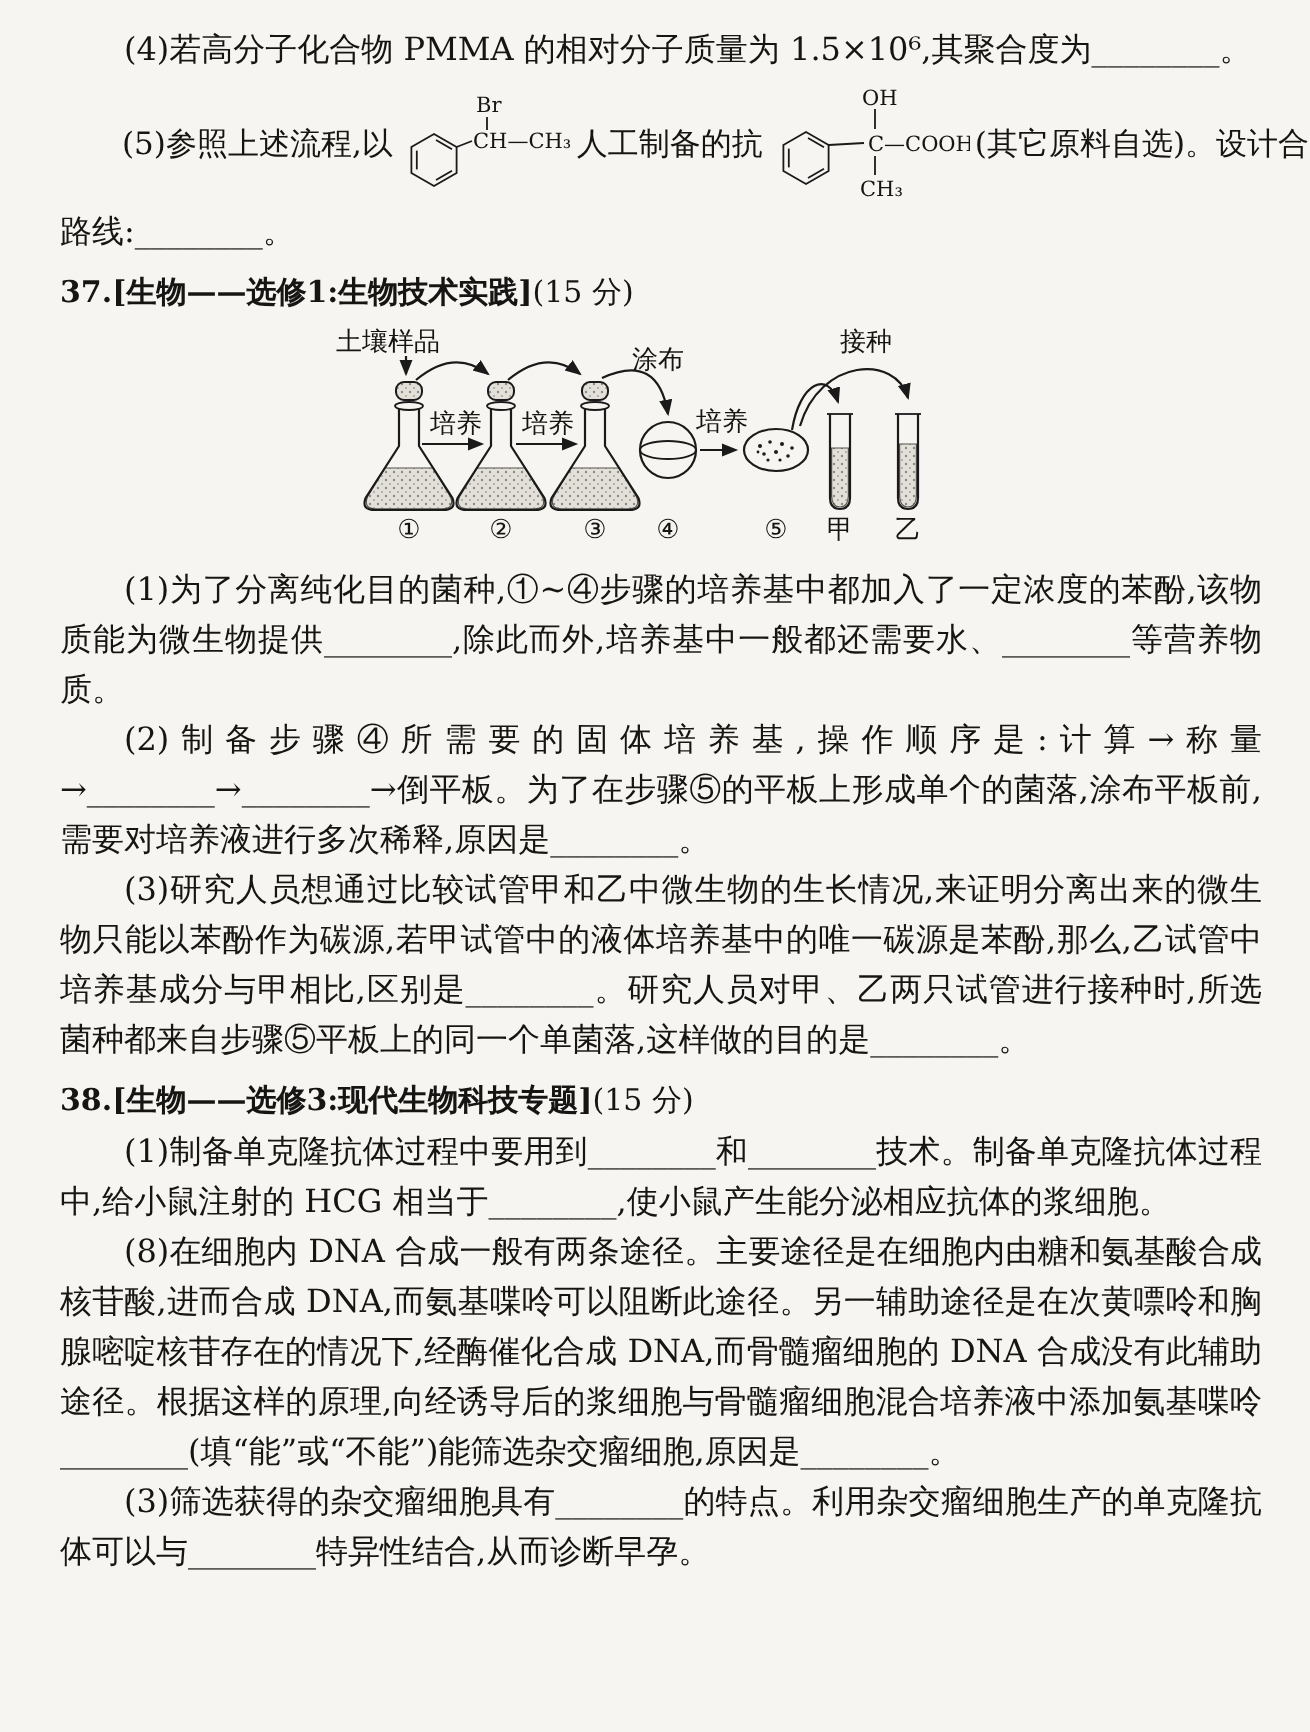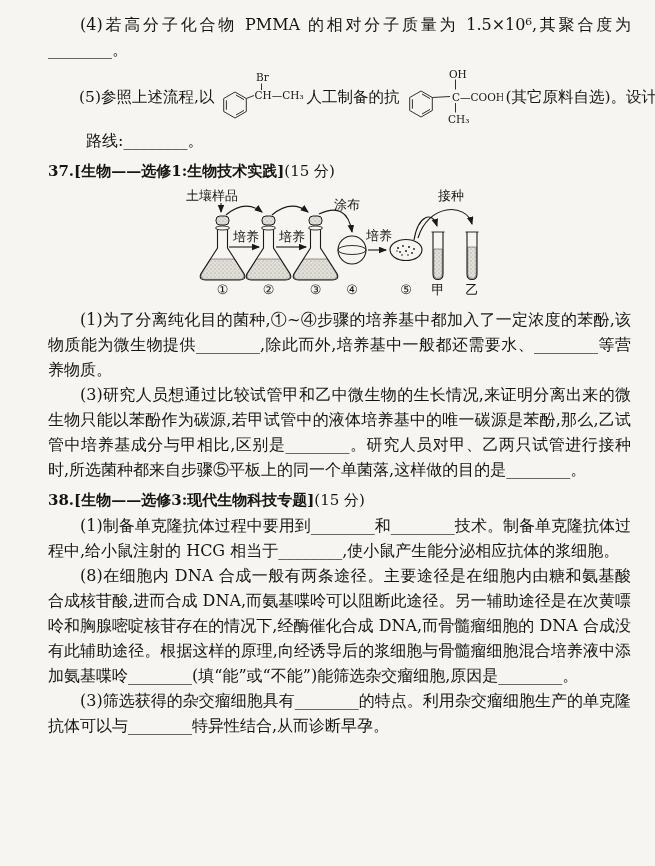--- a/index.html
+++ b/index.html
@@ -1,25 +1,25 @@
 <!DOCTYPE html>
 <html><head>
 <meta charset="utf-8">
 <style>
   html,body{margin:0;padding:0;background:#e8e7e3;}
   .page{
     width:655px;height:866px;box-sizing:border-box;
     background:#f6f5f1;color:#161513;
-    padding:12px 24px 0 48px;
+    padding:12px 24px 0 30px;
     font-family:"DejaVu Serif","Liberation Serif",serif;
     font-size:16px;line-height:25px;
     overflow:hidden;
   }
   .para{margin:0;text-indent:2em;text-align:justify;}
-  .para.noindent{text-indent:0;margin-left:38px;}
+  .para.noindent{text-indent:0;}
   .qtitle{margin:6px 0 0 0;text-indent:0;font-size:15px;}
   .qtitle .bold{font-weight:bold;}
   .chem-line{
     display:flex;align-items:center;white-space:nowrap;
     font-size:15.5px;margin:4px 0 0 0;height:62px;
   }
   .chem-line .t{flex:0 0 auto;text-indent:0;}
   .chem-line .lead{padding-left:2em;}
   .chem-svg{flex:0 0 auto;display:block;margin:0 2px;}
   svg text{font-family:"DejaVu Serif","Liberation Serif",serif;fill:#161513;}
@@ -159,20 +159,21 @@
       <text class="dstep" x="102.5" y="106" text-anchor="middle">②</text>
       <text class="dstep" x="149.5" y="106" text-anchor="middle">③</text>
       <text class="dstep" x="186" y="106" text-anchor="middle">④</text>
       <text class="dstep" x="240" y="106" text-anchor="middle">⑤</text>
       <text class="dstep" x="272" y="106" text-anchor="middle">甲</text>
       <text class="dstep" x="306" y="106" text-anchor="middle">乙</text>
     </svg>
   </div>
 
   <p class="para">(1)为了分离纯化目的菌种,①~④步骤的培养基中都加入了一定浓度的苯酚,该物质能为微生物提供________,除此而外,培养基中一般都还需要水、________等营养物质。</p>
+  <p class="para">(2)制备步骤④所需要的固体培养基,操作顺序是:计算→称量→________→________→倒平板。为了在步骤⑤的平板上形成单个的菌落,涂布平板前,需要对培养液进行多次稀释,原因是________。</p>
   <p class="para">(3)研究人员想通过比较试管甲和乙中微生物的生长情况,来证明分离出来的微生物只能以苯酚作为碳源,若甲试管中的液体培养基中的唯一碳源是苯酚,那么,乙试管中培养基成分与甲相比,区别是________。研究人员对甲、乙两只试管进行接种时,所选菌种都来自步骤⑤平板上的同一个单菌落,这样做的目的是________。</p>
 
   <p class="qtitle"><span class="bold">38.</span><span class="bold">[生物——选修3:现代生物科技专题]</span><span>(15 分)</span></p>
 
   <p class="para">(1)制备单克隆抗体过程中要用到________和________技术。制备单克隆抗体过程中,给小鼠注射的 HCG 相当于________,使小鼠产生能分泌相应抗体的浆细胞。</p>
   <p class="para">(8)在细胞内 DNA 合成一般有两条途径。主要途径是在细胞内由糖和氨基酸合成核苷酸,进而合成 DNA,而氨基喋呤可以阻断此途径。另一辅助途径是在次黄嘌呤和胸腺嘧啶核苷存在的情况下,经酶催化合成 DNA,而骨髓瘤细胞的 DNA 合成没有此辅助途径。根据这样的原理,向经诱导后的浆细胞与骨髓瘤细胞混合培养液中添加氨基喋呤________(填“能”或“不能”)能筛选杂交瘤细胞,原因是________。</p>
   <p class="para">(3)筛选获得的杂交瘤细胞具有________的特点。利用杂交瘤细胞生产的单克隆抗体可以与________特异性结合,从而诊断早孕。</p>
 
 </div>
 

